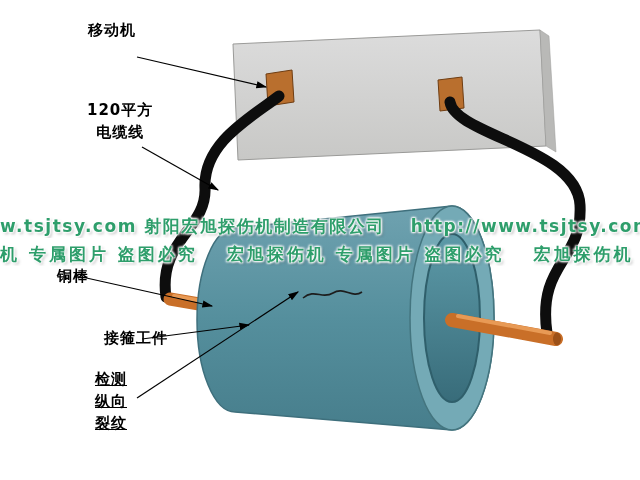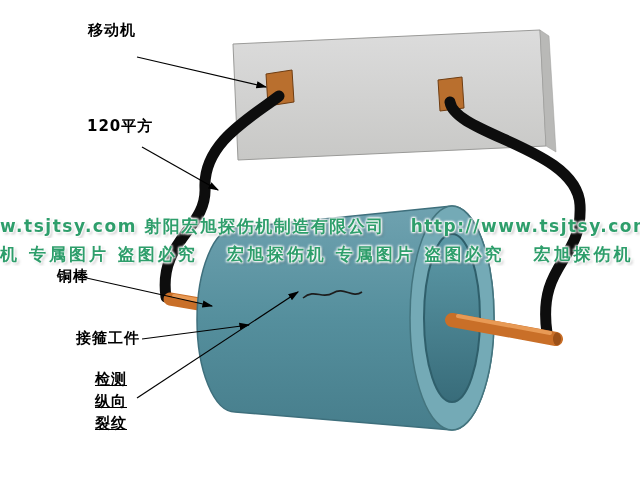--- a/index.html
+++ b/index.html
@@ -88,29 +88,30 @@
       <line x1="82" y1="277" x2="212" y2="306" marker-end="url(#arrow)"></line>
       <line x1="142" y1="339" x2="249" y2="325" marker-end="url(#arrow)"></line>
       <line x1="137" y1="398" x2="298" y2="292" marker-end="url(#arrow)"></line>
     </g>
   </svg>
 
   <div class="callout" style="left:88px;top:20px;text-align:center;">
     <div>移动机</div>
   </div>
 
-  <div class="callout" style="left:87px;top:116px;text-align:center;">
+  <div class="callout" style="left:87px;top:100px;text-align:center;">
     <div>120平方</div>
+    <div>电缆线</div>
   </div>
 
   <div class="callout" style="left:57px;top:266px;">
     <div>铜棒</div>
   </div>
 
-  <div class="callout" style="left:76px;top:328px;">
+  <div class="callout" style="left:104px;top:328px;">
     <div>接箍工件</div>
   </div>
 
   <div class="callout" style="left:95px;top:369px;text-decoration:underline;">
     <div>检测</div>
     <div>纵向</div>
     <div>裂纹</div>
   </div>
 
   <div id="wm-row1" class="wm">w.tsjtsy.com 射阳宏旭探伤机制造有限公司　 http://www.tsjtsy.com 射阳宏旭</div>

